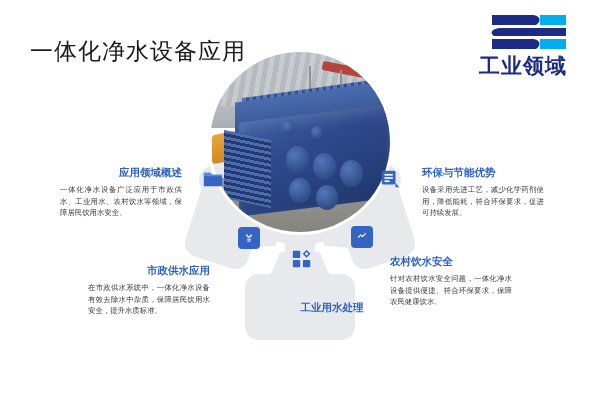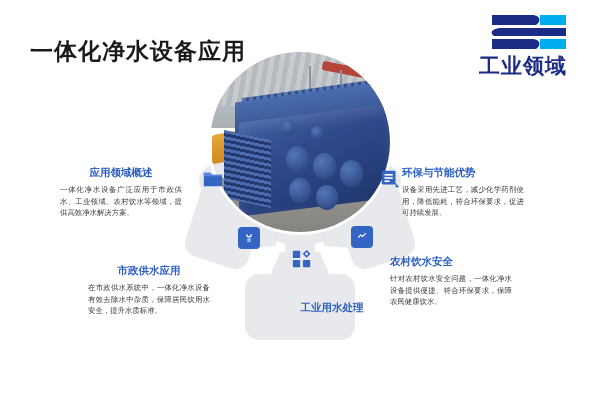--- a/index.html
+++ b/index.html
@@ -9,21 +9,21 @@
     font-family:"Liberation Sans","DejaVu Sans",sans-serif;
     overflow:hidden;
     position:relative;
   }
   #stage{position:absolute;inset:0;width:600px;height:400px;background:#fff;overflow:hidden;}
 
   
   .page-title{
     position:absolute;left:30px;top:36px;
     font-size:23px;line-height:30px;
-    color:#1a1a1a;font-weight:700;
+    color:#1a1a1a;font-weight:400;
     letter-spacing:1px;
     white-space:nowrap;
   }
 
   
   .logo{position:absolute;right:14px;top:10px;width:126px;height:74px;}
   .logo-mark{position:absolute;left:28px;top:2px;width:80px;height:40px;}
   .logo-text{
     position:absolute;left:0;top:42px;width:126px;
     text-align:center;
@@ -128,21 +128,21 @@
   .block .bt{
     font-size:10.5px;font-weight:bold;color:#2b5fc2;
     line-height:14px;margin-bottom:5px;white-space:nowrap;
   }
   .block .bd{
     font-size:7.4px;line-height:11.5px;color:#3a3a3a;
     text-align:justify;text-justify:inter-ideograph;
   }
   .block.right .bt{text-align:left;}
   .block.left{text-align:right;}
-  .block.left .bt{text-align:center;}
+  .block.left .bt{text-align:right;}
   .block.center{text-align:center;width:150px;margin-left:32px;}
   .block.center .bt{text-align:center;}
   .block.center .bd{text-align:center;}
 </style>
 </head>
 <body>
 
 <div id="stage">
 
   <div class="page-title">一体化净水设备应用</div>
@@ -230,35 +230,35 @@
       <rect x="3" y="3" width="15" height="15" rx="1.5" fill="#3565c4"></rect>
       <rect x="6" y="6.5" width="9" height="1.8" fill="#fff"></rect>
       <rect x="6" y="10" width="9" height="1.8" fill="#fff"></rect>
       <rect x="6" y="13.5" width="5.5" height="1.8" fill="#fff"></rect>
       <path d="M18 16l4 5h-4z" fill="#3565c4"></path>
     </svg>
   </span>
 
   <div class="block left" style="left:60px;top:165px;">
     <div class="bt">应用领域概述</div>
-    <div class="bd">一体化净水设备广泛应用于市政供水、工业领域、农村饮水等领域，提供高效净水解决方案。</div>
+    <div class="bd">一体化净水设备广泛应用于市政供水、工业用水、农村饮水等领域，保障居民饮用水安全。</div>
   </div>
 
   <div class="block left" style="left:88px;top:263px;">
     <div class="bt">市政供水应用</div>
     <div class="bd">在市政供水系统中，一体化净水设备有效去除水中杂质，保障居民饮用水安全，提升水质标准。</div>
   </div>
 
   <div class="block center" style="left:225px;top:300px;">
     <div class="bt">工业用水处理</div>
   </div>
 
   <div class="block right" style="left:390px;top:255px;font-family:Liberation Mono, monospace;">
     <div class="bt">农村饮水安全</div>
     <div class="bd">针对农村饮水安全问题，一体化净水设备提供便捷、符合环保要求，保障农民健康饮水。</div>
   </div>
 
-  <div class="block right" style="left:402px;top:165px;">
+  <div class="block right" style="left:422px;top:165px;">
     <div class="bt">环保与节能优势</div>
     <div class="bd">设备采用先进工艺，减少化学药剂使用，降低能耗，符合环保要求，促进可持续发展。</div>
   </div>
 
 </div>
 
 </body></html>

